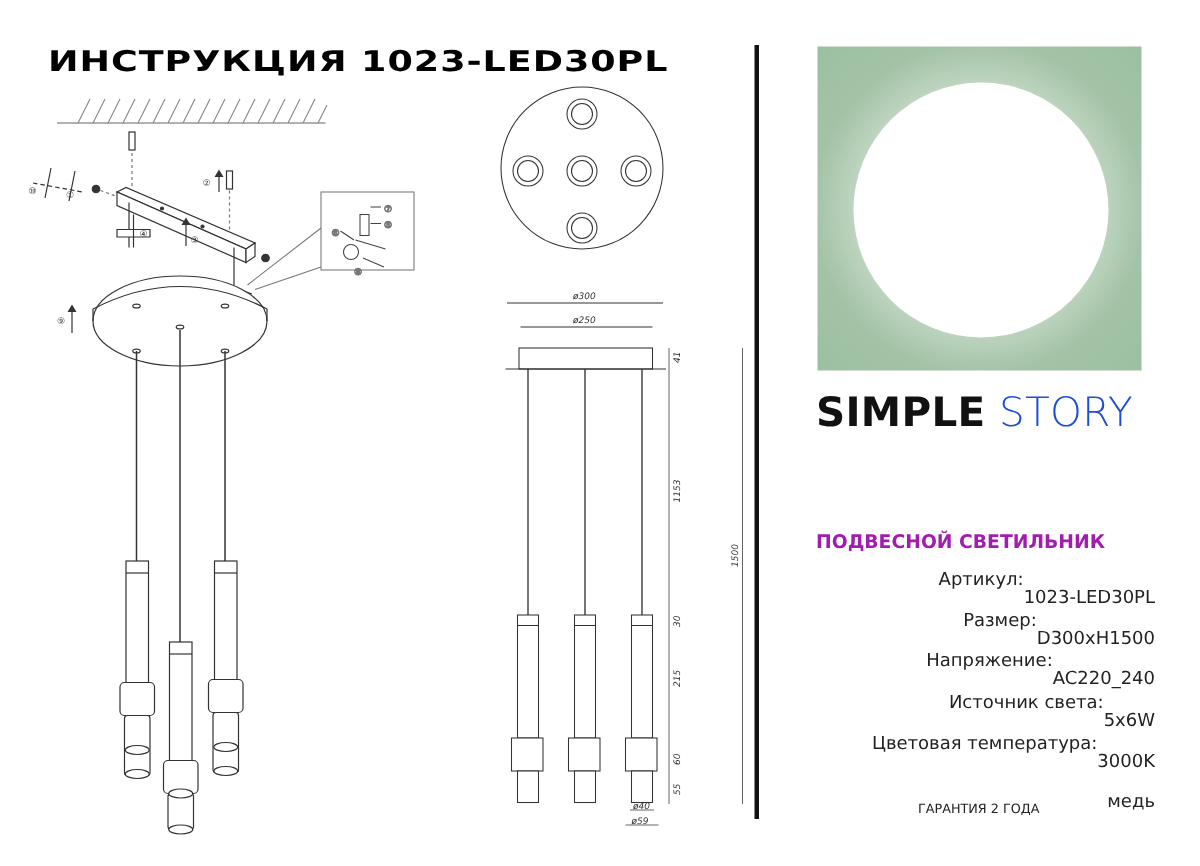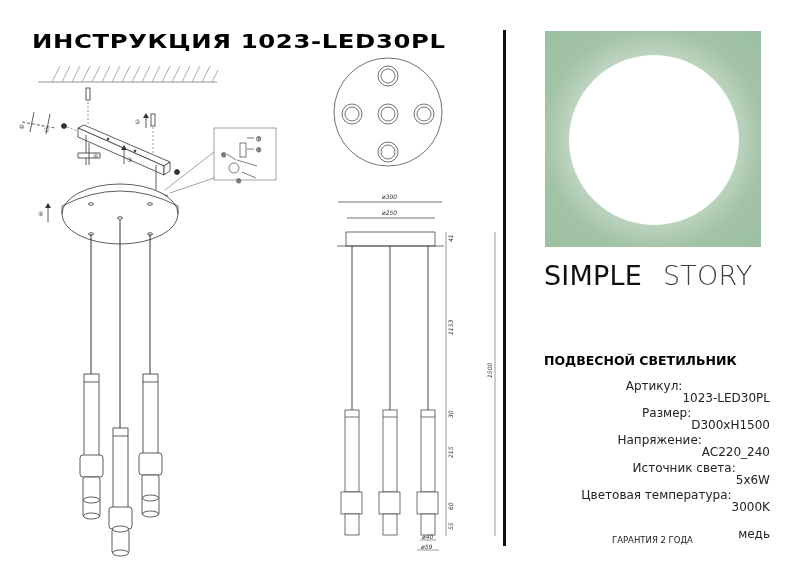--- a/index.html
+++ b/index.html
@@ -12,23 +12,23 @@
       color: #000; white-space: nowrap;
     }
     .divider { left: 503px; top: 30px; width: 3px; height: 516px; background: #111; }
     svg.draw { position: absolute; left: 0; top: 0; }
     .photo {
       left: 545px; top: 31px; width: 216px; height: 216px;
       background: radial-gradient(circle at 50% 50%, #ffffff 0%, #ffffff 39%, #e3ece3 44%, #bcd3be 56%, #a3c3a7 72%, #9cbfa1 100%);
     }
     .photo .orb { position: absolute; left: 24px; top: 24px; width: 170px; height: 170px; border-radius: 50%; background: #fff; }
     .brand { left: 544px; top: 260px; font-family: "DejaVu Sans", sans-serif; font-size: 27px; color: #111; white-space: nowrap; letter-spacing: 0.2px; }
-    .brand .b1 { font-weight: normal; }
-    .brand .b2 { font-weight: 200; color: #404040; margin-left: 21px; }
-    .subtitle { left: 544px; top: 353px; font-family: "DejaVu Sans", sans-serif; font-weight: bold; font-size: 12.5px; color: #000000; white-space: nowrap; }
+    .brand .b1 { font-weight: bold; }
+    .brand .b2 { font-weight: 200; color: #1d4ed8; margin-left: 9px; }
+    .subtitle { left: 544px; top: 353px; font-family: "DejaVu Sans", sans-serif; font-weight: bold; font-size: 12.5px; color: #a21caf; white-space: nowrap; }
     .specs { left: 544px; top: 379px; width: 226px; font-family: "DejaVu Sans", sans-serif; font-size: 12px; line-height: 15.2px; color: #222; }
     .spec-row { display: flex; justify-content: flex-end; white-space: nowrap; }
     .spec-row .v { text-align: right; margin-top: 12px; }
     .spec-row.multi .v { text-align: right; }
     .warranty { left: 612px; top: 535px; font-size: 8.5px; color: #222; white-space: nowrap; font-family: "DejaVu Sans", sans-serif; }
     .dimtxt { font-family: "DejaVu Sans", sans-serif; font-size: 6px; font-style: italic; fill: #333; }
     .num { font-family: "DejaVu Sans", sans-serif; font-size: 6px; fill: #333; }
   </style>
 </head>
 <body>

